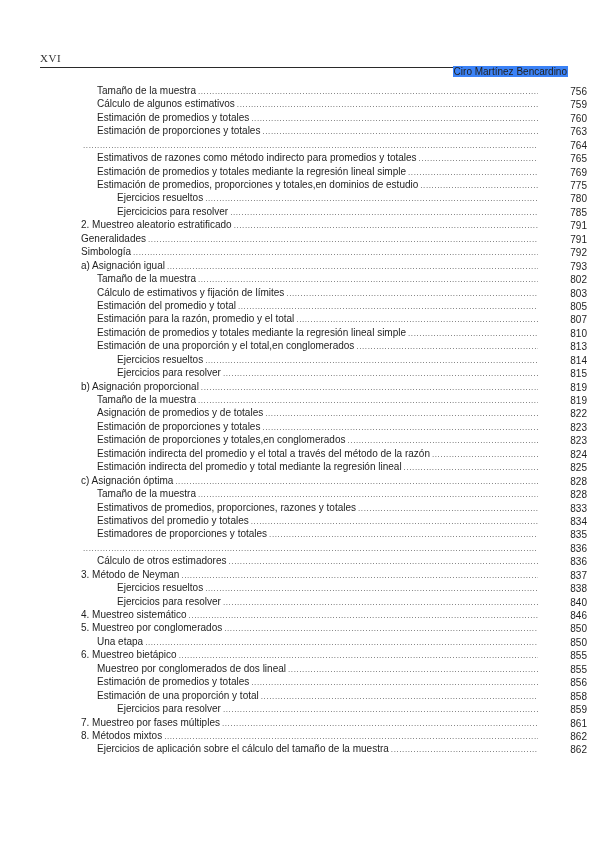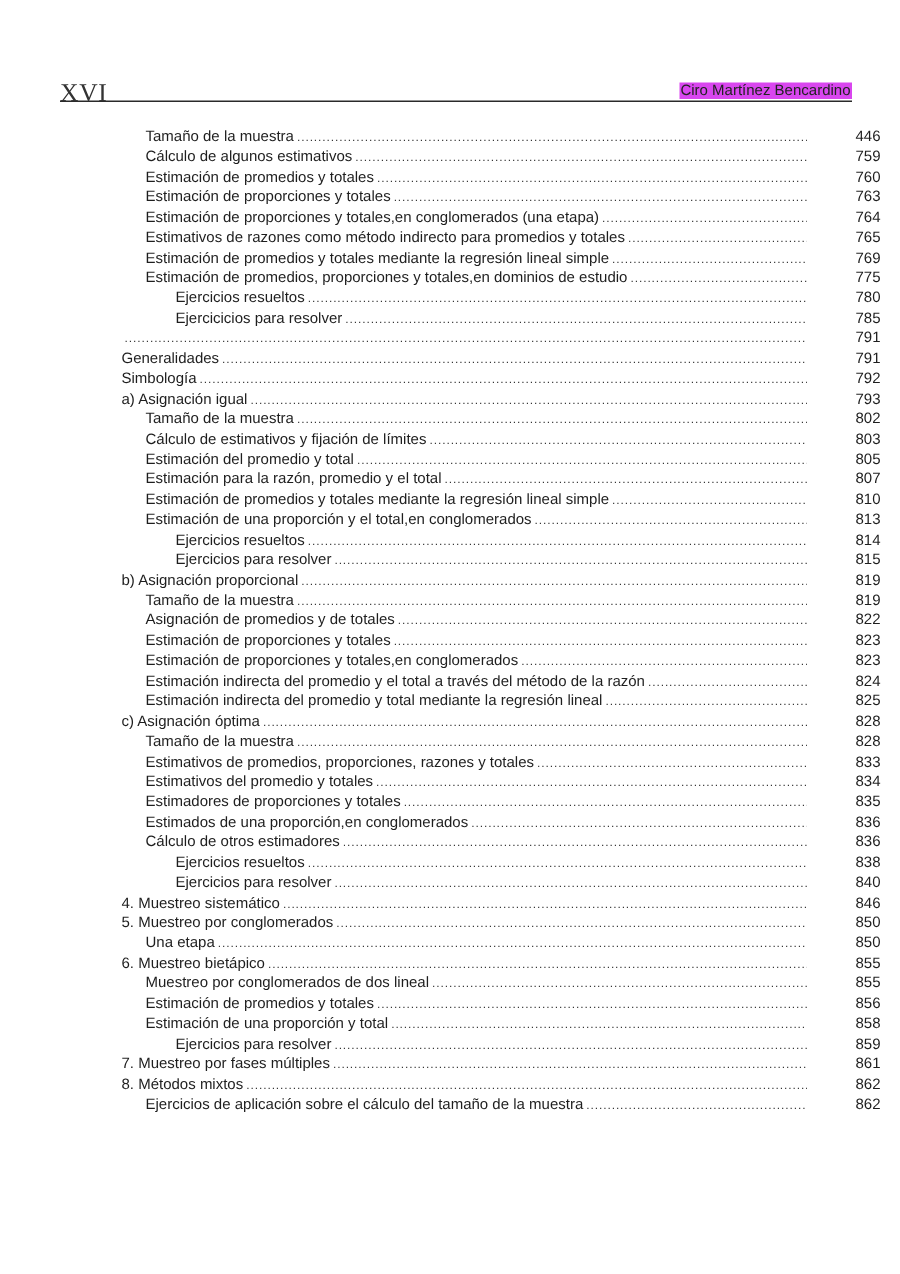--- a/index.html
+++ b/index.html
@@ -21,31 +21,31 @@
       top: 50px;
       width: 528px;
       height: 17px;
       border-bottom: 1.5px solid #2a2a2a;
     }
     .header-left {
       position: absolute;
       left: 0;
       top: 2px;
       font-family: "Liberation Serif", serif;
-      font-size: 17px;
+      font-size: 11px;
       letter-spacing: 0.5px;
       color: #333;
     }
     .header-right {
       position: absolute;
       right: 0;
-      top: 5px;
+      top: 16px;
       font-size: 10px;
       color: #222;
-      background: #d946ef;
+      background: #3b82f6;
       padding: 0 1px;
     }
     .toc {
       position: absolute;
       left: 47px;
       top: 85px;
       width: 506px;
     }
     .toc-row {
       display: flex;
@@ -94,21 +94,21 @@
   <span class="header-left">XVI</span>
   <span class="header-right">Ciro Martínez Bencardino</span>
 </div>
 
 <div class="toc" id="toc">
     <div class="toc-row lvl-1">
       <span class="toc-entry">
         <span class="toc-title">Tamaño de la muestra</span>
         <span class="toc-dots"></span>
       </span>
-      <span class="toc-page">446</span>
+      <span class="toc-page">756</span>
     </div>
     <div class="toc-row lvl-1">
       <span class="toc-entry">
         <span class="toc-title">Cálculo de algunos estimativos</span>
         <span class="toc-dots"></span>
       </span>
       <span class="toc-page">759</span>
     </div>
     <div class="toc-row lvl-1">
       <span class="toc-entry">
@@ -119,21 +119,20 @@
     </div>
     <div class="toc-row lvl-1">
       <span class="toc-entry">
         <span class="toc-title">Estimación de proporciones y totales</span>
         <span class="toc-dots"></span>
       </span>
       <span class="toc-page">763</span>
     </div>
     <div class="toc-row lvl-1">
       <span class="toc-entry">
-        <span class="toc-title">Estimación de proporciones y totales,en conglomerados (una etapa)</span>
         <span class="toc-dots"></span>
       </span>
       <span class="toc-page">764</span>
     </div>
     <div class="toc-row lvl-1">
       <span class="toc-entry">
         <span class="toc-title">Estimativos de razones como método indirecto para promedios y totales</span>
         <span class="toc-dots"></span>
       </span>
       <span class="toc-page">765</span>
@@ -161,20 +160,21 @@
     </div>
     <div class="toc-row lvl-2">
       <span class="toc-entry">
         <span class="toc-title">Ejercicicios para resolver</span>
         <span class="toc-dots"></span>
       </span>
       <span class="toc-page">785</span>
     </div>
     <div class="toc-row lvl-0">
       <span class="toc-entry">
+        <span class="toc-title">2. Muestreo aleatorio estratificado</span>
         <span class="toc-dots"></span>
       </span>
       <span class="toc-page">791</span>
     </div>
     <div class="toc-row lvl-0">
       <span class="toc-entry">
         <span class="toc-title">Generalidades</span>
         <span class="toc-dots"></span>
       </span>
       <span class="toc-page">791</span>
@@ -328,31 +328,37 @@
     </div>
     <div class="toc-row lvl-1">
       <span class="toc-entry">
         <span class="toc-title">Estimadores de proporciones y totales</span>
         <span class="toc-dots"></span>
       </span>
       <span class="toc-page">835</span>
     </div>
     <div class="toc-row lvl-1">
       <span class="toc-entry">
-        <span class="toc-title">Estimados de una proporción,en conglomerados</span>
         <span class="toc-dots"></span>
       </span>
       <span class="toc-page">836</span>
     </div>
     <div class="toc-row lvl-1">
       <span class="toc-entry">
         <span class="toc-title">Cálculo de otros estimadores</span>
         <span class="toc-dots"></span>
       </span>
       <span class="toc-page">836</span>
+    </div>
+    <div class="toc-row lvl-0">
+      <span class="toc-entry">
+        <span class="toc-title">3. Método de Neyman</span>
+        <span class="toc-dots"></span>
+      </span>
+      <span class="toc-page">837</span>
     </div>
     <div class="toc-row lvl-2">
       <span class="toc-entry">
         <span class="toc-title">Ejercicios resueltos</span>
         <span class="toc-dots"></span>
       </span>
       <span class="toc-page">838</span>
     </div>
     <div class="toc-row lvl-2">
       <span class="toc-entry">

